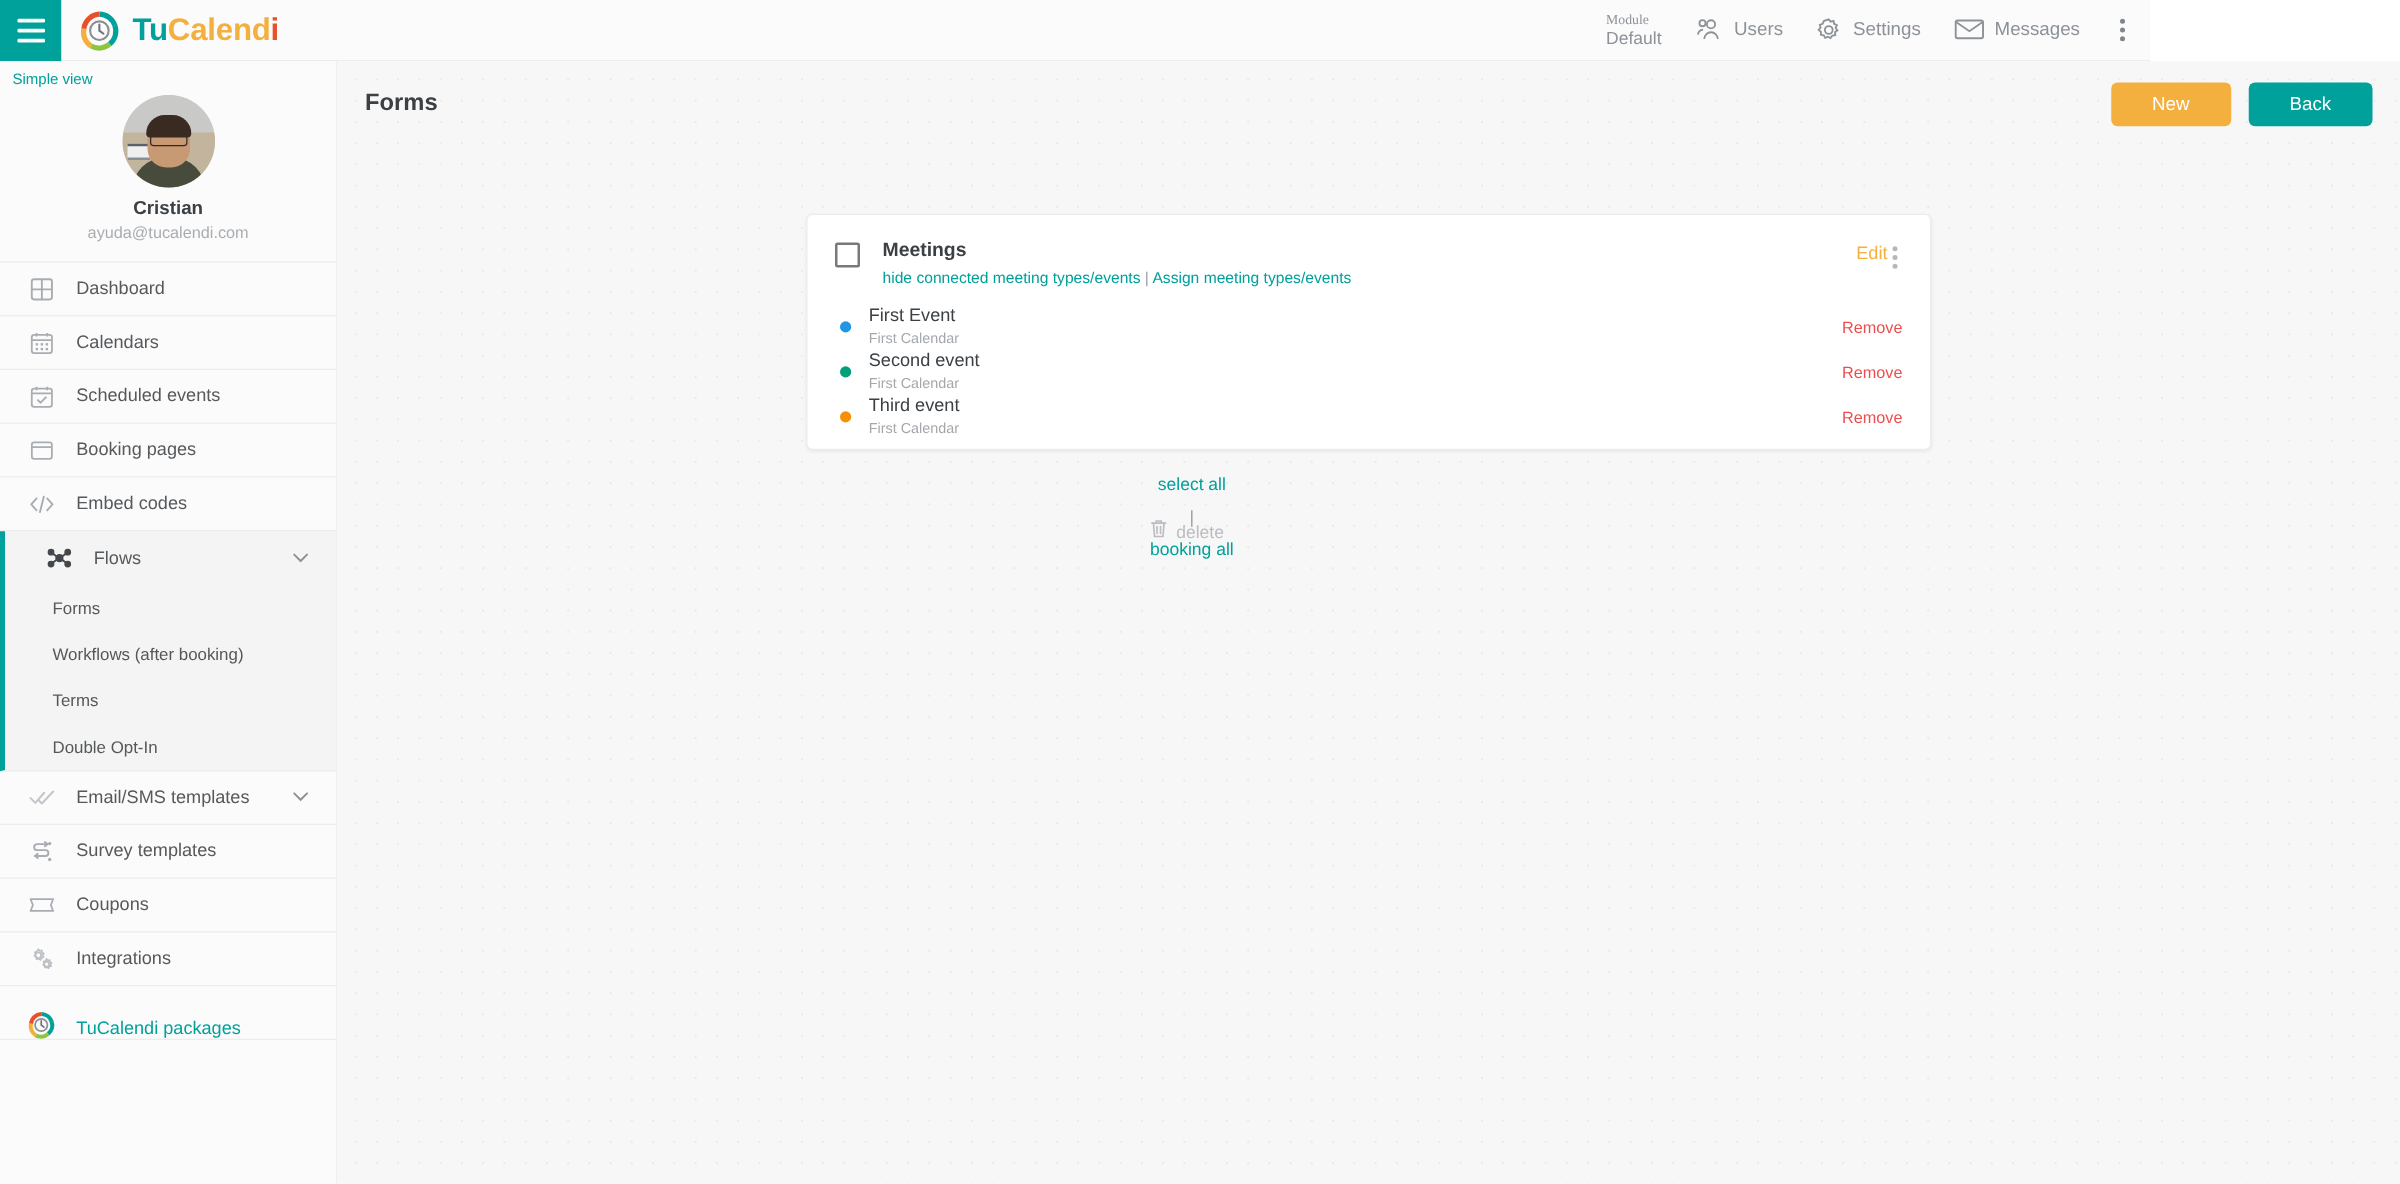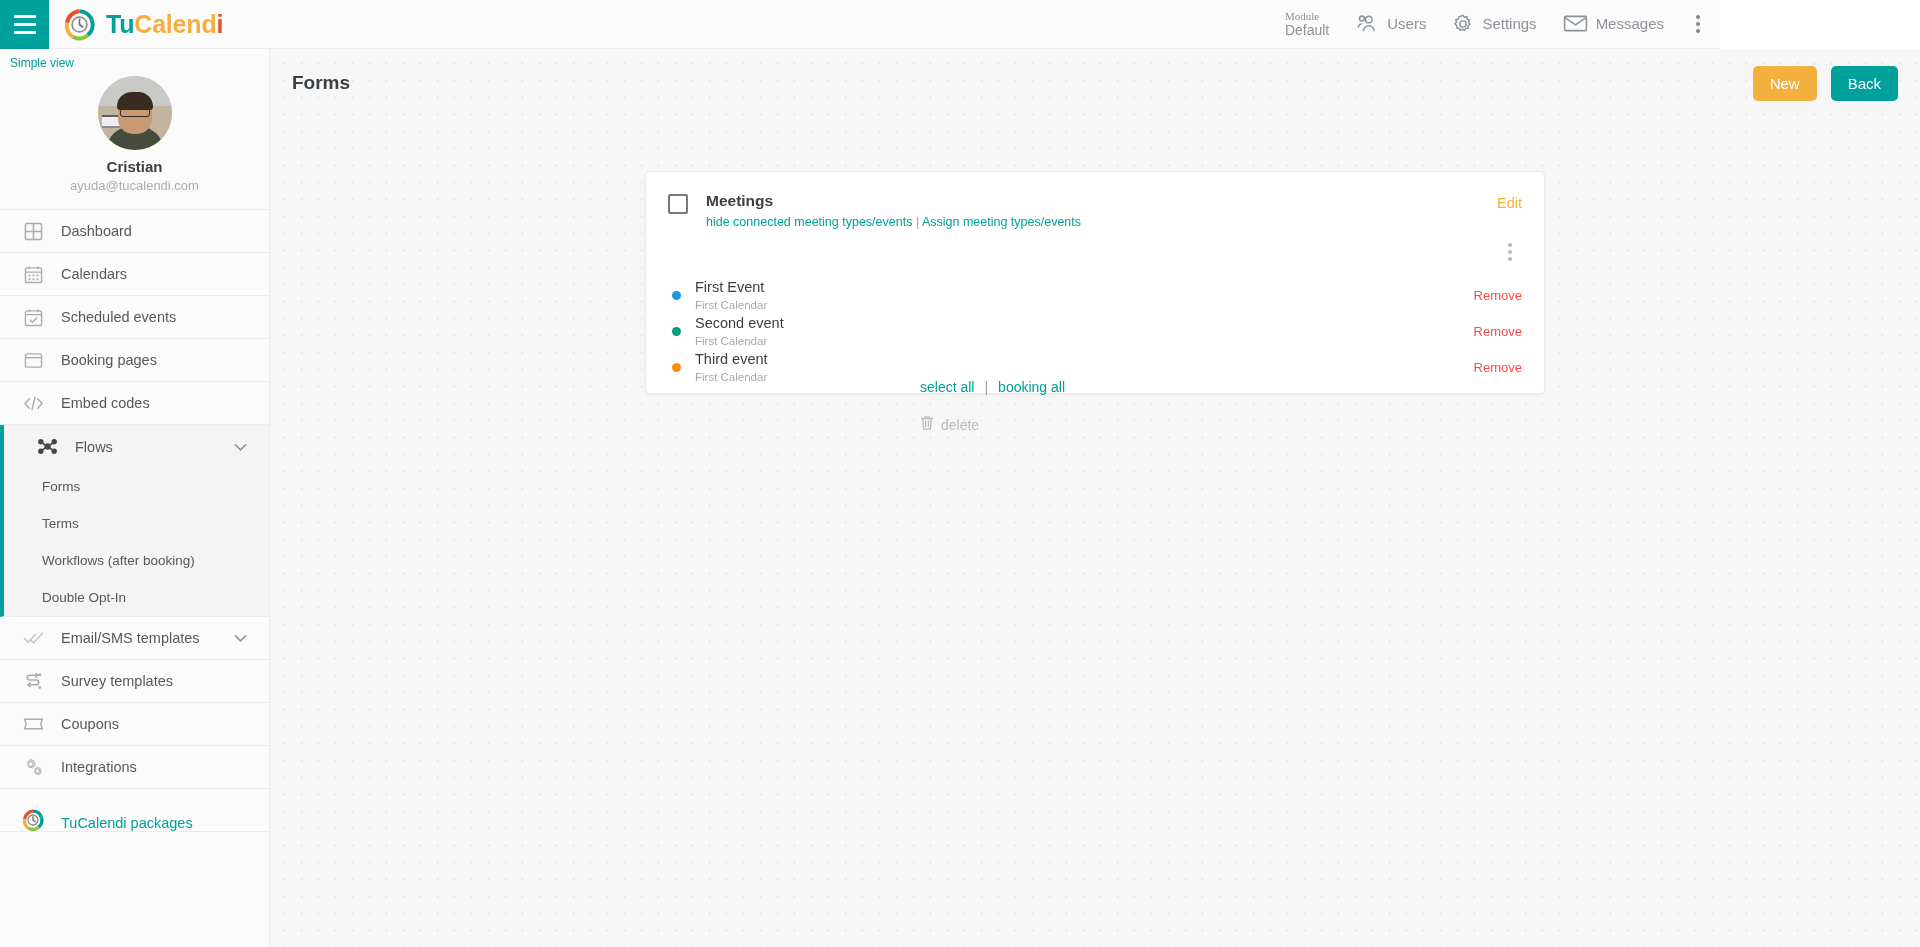--- a/index.html
+++ b/index.html
@@ -105,52 +105,52 @@
     background-color: #f7f7f7;
     background-image: radial-gradient(#e9e9e9 1.1px, transparent 1.2px);
     background-size: 17px 17px;
     background-position: 6px 6px;
   }
   .main-header { display: flex; align-items: center; padding: 16px 22px 0 22px; height: 52px; }
   .page-title { font-size: 19px; color: #3b4045; font-weight: bold; }
   .hdr-btns { margin-left: auto; display: flex; gap: 14px; }
   .btn {
     border: none; border-radius: 5px; color: #fff; font-size: 15px;
-    padding: 9px 17px; cursor: pointer; font-family: inherit;
+    padding: 9px 33px; cursor: pointer; font-family: inherit;
   }
   .btn-new  { background: #f4b03e; }
   .btn-back { background: #00a09b; }
 
   .card {
     position: absolute; top: 122px; left: 375px; width: 900px;
     background: #ffffff; border: 1px solid #ececec; border-radius: 5px;
     box-shadow: 0 1px 3px rgba(0,0,0,0.06);
     padding: 0 0 8px 0;
   }
   .card-head { display: flex; align-items: flex-start; padding: 20px 22px 14px 22px; }
   .cb {
     width: 20px; height: 20px; border: 2px solid #77797c; border-radius: 2px;
     flex: 0 0 20px; margin-right: 18px; margin-top: 2px; background:#fff; cursor: pointer;
   }
   .form-title { font-size: 15.5px; font-weight: bold; color: #3b4045; }
   .form-links { font-size: 12.5px; margin-top: 5px; color: #9aa0a6; }
   .form-links a { color: #00a09b; text-decoration: none; cursor: pointer; }
-  .head-actions { margin-left: auto; display: flex; align-items: center; gap: 30px; padding-top: 3px; flex-direction: column; }
+  .head-actions { margin-left: auto; display: flex; padding-top: 3px; }
   .edit-link { color: #f4b03e; font-size: 14.5px; cursor: pointer; }
   .row-kebab { display:flex; flex-direction:column; gap:3px; cursor:pointer; padding: 2px 4px; }
   .row-kebab i { width:4px; height:4px; border-radius:50%; background:#b4b8bc; display:block; }
 
   .evt-row { display: flex; align-items: center; padding: 4px 22px; height: 36px; }
   .dot { width: 9px; height: 9px; border-radius: 50%; flex: 0 0 9px; margin-right: 14px; margin-left: 4px; }
   .evt-texts { line-height: 1.25; }
   .evt-name { font-size: 14.5px; color: #3b4045; }
   .evt-cal  { font-size: 11.5px; color: #a4a8ac; margin-top: 1px; }
   .remove-link { margin-left: auto; color: #ef4d4d; font-size: 13px; cursor: pointer; }
 
-  .bulk { position: absolute; top: 330px; left: 650px; display: flex; align-items: center; gap: 10px; font-size: 14px; }
+  .bulk { position: absolute; top: 330px; left: 650px; display: flex; align-items: center; gap: 10px; font-size: 14px; flex-direction: column; }
   .bulk a { color: #00a09b; text-decoration: none; cursor: pointer; }
   .bulk .sep { color: #9aa0a6; }
   .delete-row {
     position: absolute; top: 366px; left: 650px;
     display: flex; align-items: center; gap: 7px; color: #b9bdc1; font-size: 14px; cursor: pointer;
   }
 </style>
 </head>
 <body>
 
@@ -316,22 +316,22 @@
           </svg>
         </span>
         <span>Flows</span>
         <span class="chev">
           <svg width="13" height="9" viewBox="0 0 14 9" fill="none" stroke="#8d9298" stroke-width="1.7" stroke-linecap="round">
               <path d="M1.5 1.5 L7 7 L12.5 1.5"></path>
             </svg>
         </span>
       </div>
       <div class="sub-item">Forms</div>
+      <div class="sub-item">Workflows (after booking)</div>
       <div class="sub-item">Terms</div>
-      <div class="sub-item">Workflows (after booking)</div>
       <div class="sub-item">Double Opt-In</div>
     </div>
 
     <div class="nav-item">
       <span class="nav-icon">
         <svg width="21" height="16" viewBox="0 0 22 16" fill="none" stroke="#c3c7cb" stroke-width="1.7" stroke-linecap="round" stroke-linejoin="round">
           <path d="M1.5 8.5 L5.5 12.5 L13 4"></path>
             <path d="M8.5 10.5 L11 13 L20.5 3"></path>
         </svg>
       </span>

